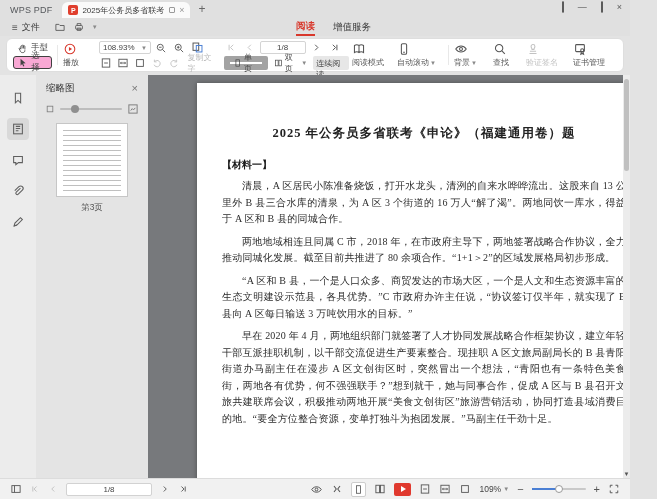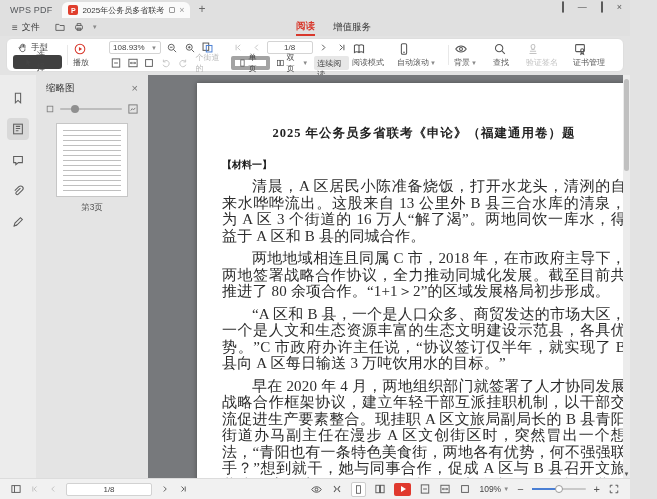--- a/index.html
+++ b/index.html
@@ -29,31 +29,31 @@
   .ribbon-tabs { position:absolute; left:296px; top:0; height:18px; display:flex; gap:18px; align-items:center; }
   .rtab { font-size:9.5px; color:#3c3c3c; height:18px; display:flex; align-items:center; }
   .rtab.active { color:#d8382c; font-weight:bold; border-bottom:2px solid #d8382c; }
 
   
   .toolbar-card { margin:2px 6px 3px 6px; background:#ffffff; border:1px solid #dedede; border-radius:6px; height:34px; display:flex; align-items:center; padding:2px 6px; gap:3px; }
   .vsep { width:1px; align-self:stretch; margin:4px 2px; background:#e8e8e8; flex:none; }
   .tool-col { display:flex; flex-direction:column; justify-content:center; gap:1px; }
   .trow { display:flex; align-items:center; gap:3px; height:14px; }
   .mini-btn { display:flex; align-items:center; gap:3px; font-size:8.5px; color:#444; padding:0 4px; height:13px; border-radius:3px; }
-  .mini-btn.active { border:7px solid #404040; background:#f9a8d4; }
+  .mini-btn.active { border:1px solid #404040; background:#f9a8d4; }
   .vbtn { display:flex; flex-direction:column; align-items:flex-start; justify-content:center; font-size:8px; color:#555; width:33px; gap:1px; flex:none; }
   .vbtn.disabled { color:#c2c2c2; }
   .vbtn .cap { white-space:nowrap; display:flex; align-items:center; gap:1px; }
   .zoom-dd { border:1px solid #d4d4d4; border-radius:2px; height:13px; display:flex; align-items:center; justify-content:space-between; font-size:8px; color:#444; padding:0 3px; width:52px; }
   .ibtn { width:15px; height:13px; display:flex; align-items:center; justify-content:center; color:#555; }
   .ibtn.disabled { color:#c5c5c5; }
   .caret { font-size:6px; color:#8a8a8a; line-height:1; }
   .page-input { border:1px solid #d4d4d4; border-radius:2px; width:46px; height:13px; font-size:8px; color:#444; display:flex; align-items:center; justify-content:center; background:#fff; }
   .chip { display:flex; align-items:center; gap:2px; font-size:8px; color:#444; height:14px; padding:0 3px; border-radius:2px; }
-  .chip.outlined { border:4px solid #a3a3a3; }
+  .chip.outlined { border:6px solid #a3a3a3; }
   .chip.toggled { background:#e7e7e7;flex-direction:column; }
   .gray-txt { color:#b9b9b9; }
   .ic { display:block; }
 
   
   .bodyrow { flex:1; display:flex; min-height:0; }
   .iconstrip { width:36px; background:#ececec; display:flex; flex-direction:column; align-items:center; padding-top:12px; gap:9px; }
   .strip-btn { width:22px; height:22px; display:flex; align-items:center; justify-content:center; color:#5f5f5f; border-radius:4px; }
   .strip-btn.active { background:#d9d9d9; }
 
@@ -72,21 +72,21 @@
   .pagelines.short { inset:6px 6px 4px 6px; }
   .vp-red { position:absolute; left:-1px; right:-1px; top:-1px; height:72%; border:2px solid #e0392e; }
   .vp-handle { position:absolute; right:-3px; bottom:-3px; width:5px; height:5px; background:#e0392e; }
   .vp-shade { position:absolute; left:0; right:0; bottom:0; height:28%; background:rgba(52,52,52,.55); }
   .thumb-label { font-size:8.5px; color:#555; margin-top:5px; }
 
   .docarea { flex:1; position:relative; background:#77797c; overflow:hidden; }
   .page { position:absolute; left:49px; top:8px; width:454px; height:520px; background:#fff; box-shadow:0 0 5px rgba(0,0,0,.35); padding:42px 25px 0 25px; }
   .doc-title { text-align:center; font-family:"Liberation Serif","DejaVu Serif",serif; font-size:12.5px; font-weight:bold; color:#222; letter-spacing:1px; margin-bottom:16px; }
   .doc-section { font-family:"Liberation Serif","DejaVu Serif",serif; font-size:10px; font-weight:bold; color:#1a1a1a; margin-bottom:6px; }
-  .doc-p { font-family:"Liberation Serif","DejaVu Serif",serif; font-size:15px; color:#2c2c2c; line-height:16.5px; text-align:justify; text-indent:2em; margin-bottom:6px; letter-spacing:.2px; }
+  .doc-p { font-family:"Liberation Serif","DejaVu Serif",serif; font-size:10px; color:#2c2c2c; line-height:16.5px; text-align:justify; text-indent:2em; margin-bottom:6px; letter-spacing:.2px; }
   .vscroll { position:absolute; right:0; top:0; bottom:0; width:7px; background:#ececec; }
   .vthumb { position:absolute; right:1px; top:4px; width:5px; height:92px; border-radius:3px; background:#c0c0c0; }
   .vdown { position:absolute; right:0; bottom:1px; width:7px; text-align:center; font-size:6px; color:#555; line-height:1; }
 
   
   .statusbar { height:21px; background:#f1f1f1; border-top:1px solid #dcdcdc; display:flex; align-items:center; padding:0 10px; gap:8px; }
   .sb-left { display:flex; align-items:center; gap:8px; }
   .sb-ic { display:flex; align-items:center; justify-content:center; color:#555; }
   .sb-ic.disabled { color:#c0c0c0; }
   .sb-ic.boxed { border:1px solid #cdcdcd; border-radius:2px; background:#fff; padding:1px; }
@@ -221,21 +221,21 @@
         <span class="ibtn disabled">
             <svg class="ic" width="12" height="12" viewBox="0 0 16 16" fill="none" stroke="currentColor" stroke-width="1.3">
               <path d="M4.5 6.5a4.2 4.2 0 1 1-.4 3.8M4.5 3.5v3h3"></path>
             </svg>
           </span>
         <span class="ibtn disabled">
             <svg class="ic" width="12" height="12" viewBox="0 0 16 16" fill="none" stroke="currentColor" stroke-width="1.3">
               <path d="M11.5 6.5a4.2 4.2 0 1 0 .4 3.8M11.5 3.5v3h-3"></path>
             </svg>
           </span>
-        <span class="chip gray-txt">个街道的</span>
+        <span class="chip gray-txt">复制文字</span>
       </div>
     </div>
 
     <div class="tool-col">
       <div class="trow">
         <span class="ibtn disabled">
             <svg class="ic" width="11" height="11" viewBox="0 0 16 16" fill="none" stroke="currentColor" stroke-width="1.4">
               <path d="M10.5 4 6.5 8l4 4M4.5 4v8"></path>
             </svg>
           </span>

